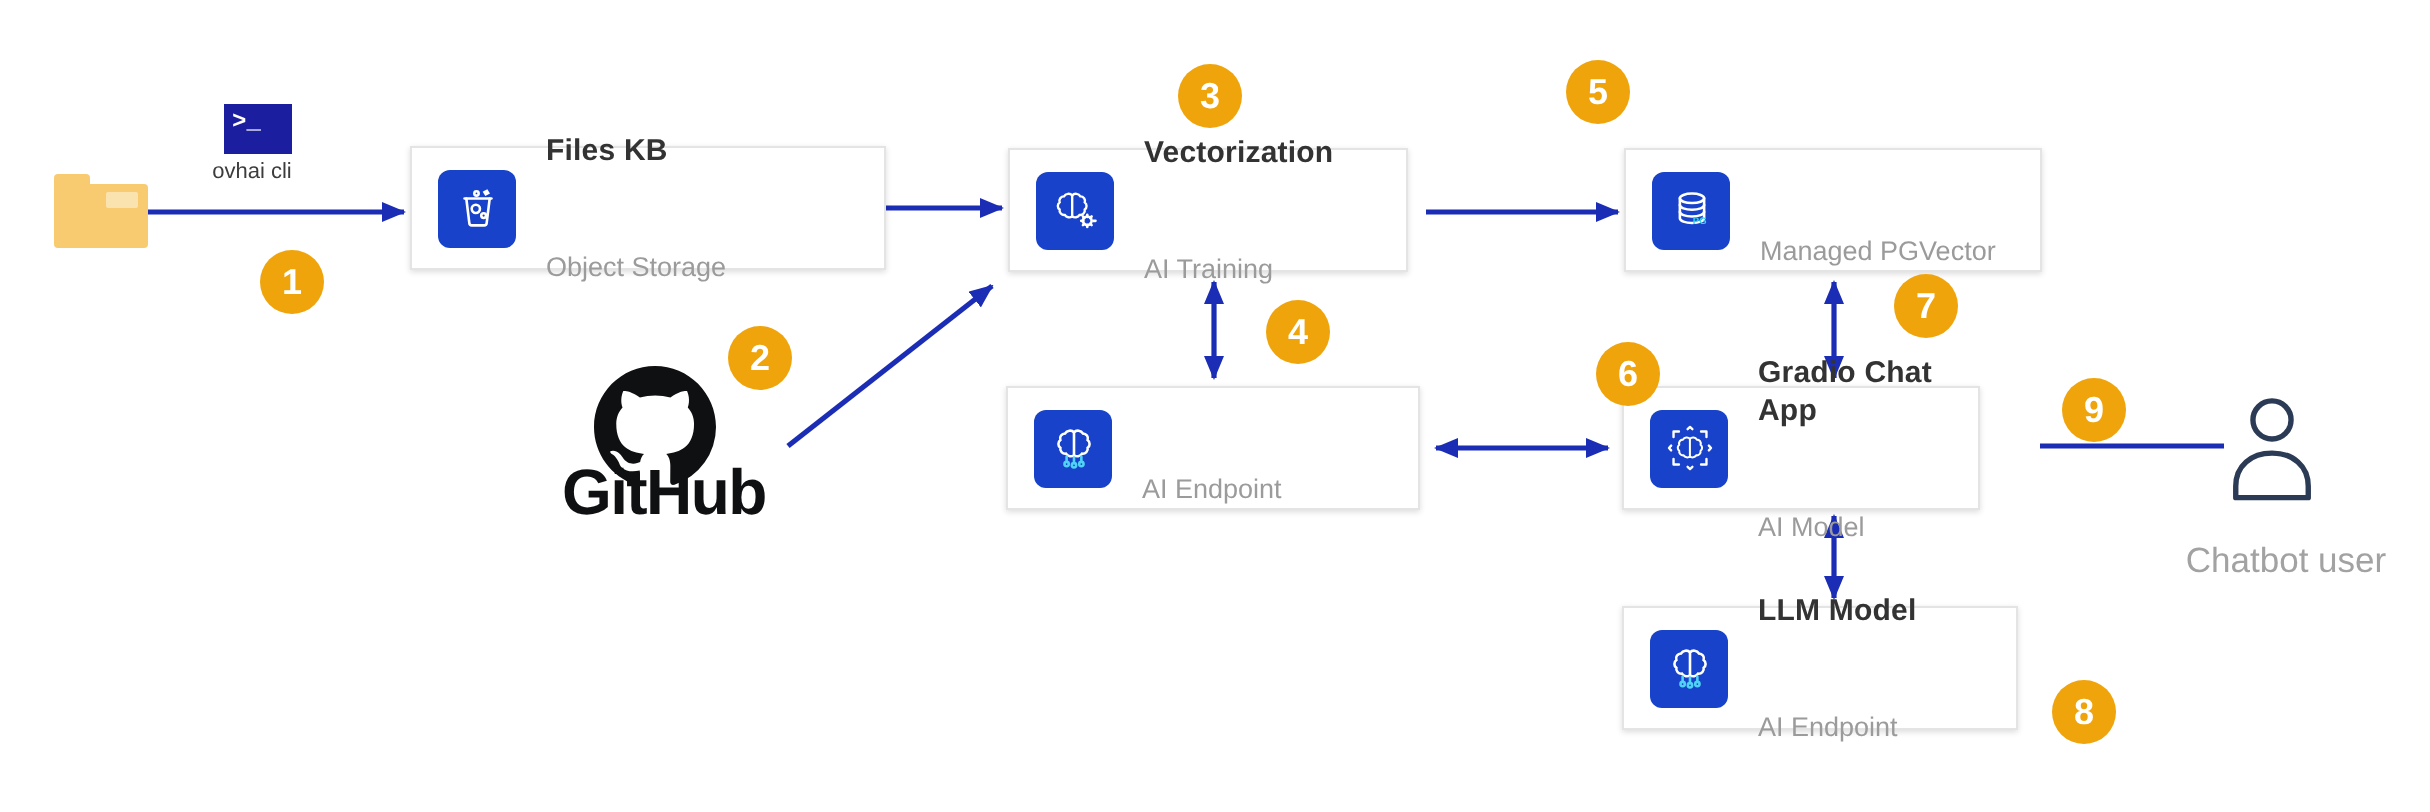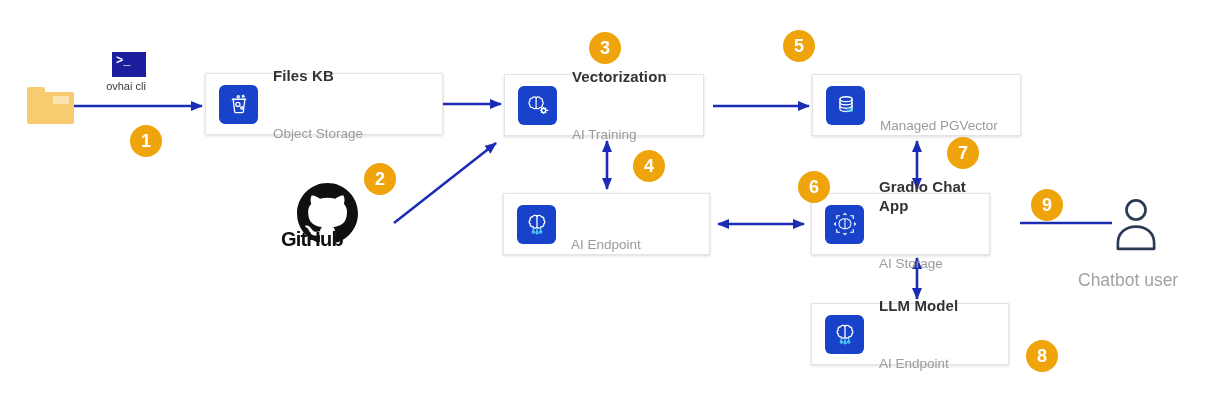--- a/index.html
+++ b/index.html
@@ -42,24 +42,24 @@
   .cli-label{position:absolute;left:86px;top:80px;width:80px;text-align:center;
     font-size:11px;color:#3c3c3c;z-index:2;}
 
   .folder{position:absolute;left:27px;top:87px;width:47px;height:37px;z-index:2;}
   .folder .tab{position:absolute;left:0;top:0;width:18px;height:8px;background:var(--folder);border-radius:2px 2px 0 0;}
   .folder .body{position:absolute;left:0;top:5px;width:47px;height:32px;background:var(--folder);border-radius:1px 2px 2px 2px;}
   .folder .label{position:absolute;left:26px;top:9px;width:16px;height:8px;background:var(--folder-label);border-radius:1px;}
 
   .github{position:absolute;left:297px;top:183px;width:100px;z-index:2;}
   .github-word{position:absolute;left:281px;top:228px;width:96px;text-align:left;
-    font-size:20px;font-weight:bold;letter-spacing:-.8px;color:var(--github);z-index:2;}
+    font-size:32px;font-weight:bold;letter-spacing:-.8px;color:var(--github);z-index:2;}
 
   .person{position:absolute;left:1110px;top:196px;z-index:2;}
-  .chatbot-label{position:absolute;left:1078px;top:270px;width:130px;text-align:left;
+  .chatbot-label{position:absolute;left:1078px;top:270px;width:130px;text-align:center;
     font-size:17.5px;color:#a2a2a2;z-index:2;}
 </style>
 </head>
 <body>
 
 <div id="canvas">
 
   <svg id="arrows" width="1215" height="406">
     <defs>
       <marker id="ah" viewBox="0 0 12 10" markerWidth="12" markerHeight="10" refX="11" refY="5" orient="auto-start-reverse" markerUnits="userSpaceOnUse">
@@ -176,21 +176,21 @@
           <path d="M12 6.6 V17.1"></path>
         </g>
         <g stroke-width="1.1">
           <path d="M4.4 6.9 V4.4 H6.9 M17.1 4.4 H19.6 V6.9 M19.6 17.1 V19.6 H17.1 M6.9 19.6 H4.4 V17.1"></path>
           <path d="M10.9 3.3 L12 2.3 L13.1 3.3 M10.9 20.7 L12 21.7 L13.1 20.7 M3.3 10.9 L2.3 12 L3.3 13.1 M20.7 10.9 L21.7 12 L20.7 13.1"></path>
         </g>
       </svg>
     </div>
     <div class="card-text">
       <div class="card-title">Gradio Chat App</div>
-      <div class="card-subtitle">AI Storage</div>
+      <div class="card-subtitle">AI Model</div>
     </div>
   </div>
 
   <div class="card" style="left:811px;top:303px;width:198px">
     <div class="icon-sq">
       <svg width="26" height="26" viewBox="0 0 24 24" fill="none" stroke="#fff" stroke-width="1.2" stroke-linecap="round">
         <g transform="translate(0,-1.8)">
           <path d="M12 6.6 C13.1 5.3 15.3 5.6 16.1 7.1 C17.7 7.1 18.8 8.6 18.3 10.1 C19.5 11 19.5 12.8 18.3 13.7 C18.6 15.2 17.3 16.6 15.7 16.4 C14.9 17.7 13.1 18 12 17.1 C10.9 18 9.1 17.7 8.3 16.4 C6.7 16.6 5.4 15.2 5.7 13.7 C4.5 12.8 4.5 11 5.7 10.1 C5.2 8.6 6.3 7.1 7.9 7.1 C8.7 5.6 10.9 5.3 12 6.6 Z"></path>
           <path d="M12 6.6 V17.1"></path>
         </g>

